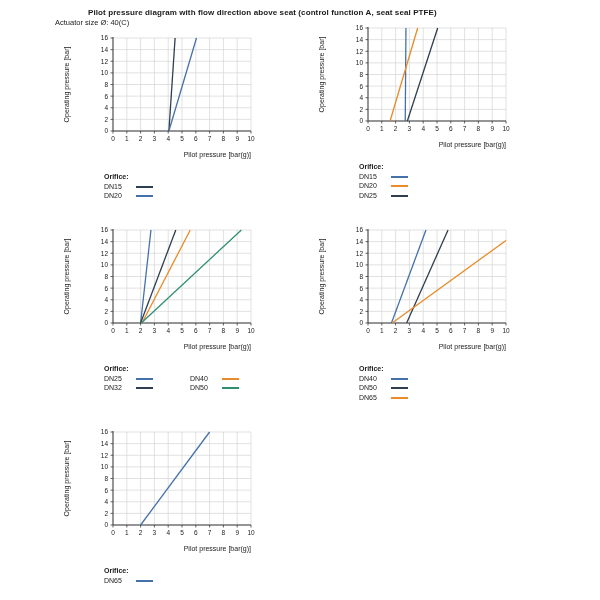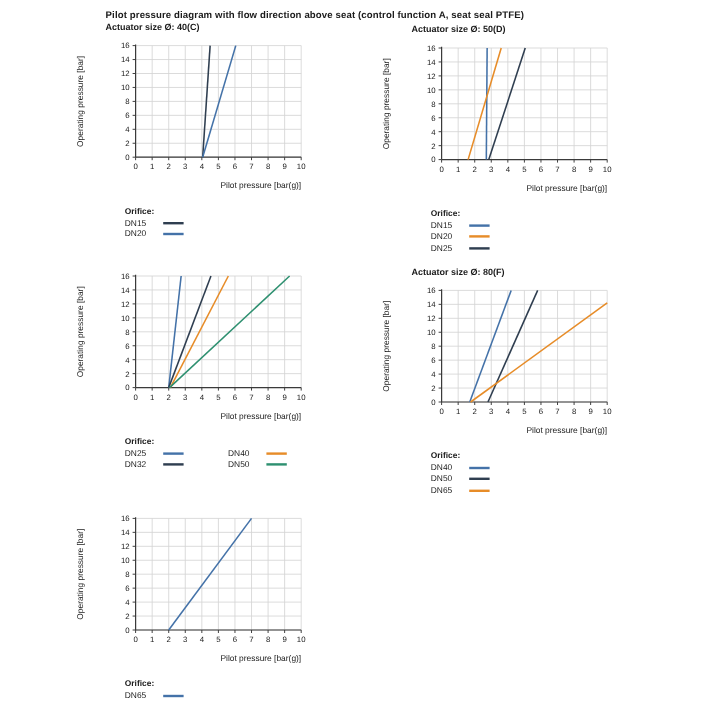--- a/index.html
+++ b/index.html
@@ -1,20 +1,20 @@
 <!DOCTYPE html>
 <html><head>
 <meta charset="utf-8">
 <style>
   html,body{margin:0;padding:0;background:#fff;}
   #page{position:relative;width:600px;height:600px;background:#ffffff;overflow:hidden;
         font-family:"Liberation Sans", sans-serif;color:#1a1a1a;}
   .main-title{position:absolute;left:88px;top:8px;font-size:8px;font-weight:bold;letter-spacing:.1px;}
   .chart-block{position:absolute;width:255px;height:190px;}
-  .chart-title{display:block;margin-left:33px;font-size:7.5px;font-weight:bold;height:12px;}
+  .chart-title{display:block;font-size:7.5px;font-weight:normal;height:12px;}
   .plot-svg{display:block;}
   .legend{margin-left:49px;margin-top:2px;font-size:7px;line-height:9.5px;}
   .legend-title{font-weight:bold;}
   .legend-col{display:inline-block;vertical-align:top;width:86px;}
   .legend-row{white-space:nowrap;height:9.5px;}
   .legend-name{display:inline-block;width:26px;}
   .legend-swatch{display:inline-block;width:17px;height:2px;margin-left:6px;vertical-align:middle;}
 </style>
 </head>
 <body>
@@ -106,21 +106,20 @@
           </g>
         </svg>
       </div>
     <div class="legend">
       <div class="legend-title">Orifice:</div>
       <div class="legend-rows"><div class="legend-col"><div class="legend-row"><span class="legend-name">DN15</span><span class="legend-swatch" style="background: rgb(47, 62, 80);"></span></div><div class="legend-row"><span class="legend-name">DN20</span><span class="legend-swatch" style="background: rgb(68, 114, 168);"></span></div></div></div>
     </div>
   </div>
 
   <div class="chart-block" style="left:310px;top:20px;">
-    <span class="chart-title">Actuator size Ø: 50(D)</span>
     <div class="plot-host">
         <svg width="250" height="140" viewBox="0 0 250 140" class="plot-svg">
           <g stroke="#D4D4D4" stroke-width="0.7">
             <line x1="58" y1="8" x2="58" y2="101"></line>
             <line x1="71.8" y1="8" x2="71.8" y2="101"></line>
             <line x1="85.6" y1="8" x2="85.6" y2="101"></line>
             <line x1="99.4" y1="8" x2="99.4" y2="101"></line>
             <line x1="113.2" y1="8" x2="113.2" y2="101"></line>
             <line x1="127" y1="8" x2="127" y2="101"></line>
             <line x1="140.8" y1="8" x2="140.8" y2="101"></line>
@@ -288,21 +287,20 @@
           </g>
         </svg>
       </div>
     <div class="legend">
       <div class="legend-title">Orifice:</div>
       <div class="legend-rows"><div class="legend-col"><div class="legend-row"><span class="legend-name">DN25</span><span class="legend-swatch" style="background: rgb(68, 114, 168);"></span></div><div class="legend-row"><span class="legend-name">DN32</span><span class="legend-swatch" style="background: rgb(47, 62, 80);"></span></div></div><div class="legend-col"><div class="legend-row"><span class="legend-name">DN40</span><span class="legend-swatch" style="background: rgb(231, 140, 40);"></span></div><div class="legend-row"><span class="legend-name">DN50</span><span class="legend-swatch" style="background: rgb(46, 144, 112);"></span></div></div></div>
     </div>
   </div>
 
   <div class="chart-block" style="left:310px;top:222px;">
-    <span class="chart-title">Actuator size Ø: 80(F)</span>
     <div class="plot-host">
         <svg width="250" height="140" viewBox="0 0 250 140" class="plot-svg">
           <g stroke="#D4D4D4" stroke-width="0.7">
             <line x1="58" y1="8" x2="58" y2="101"></line>
             <line x1="71.8" y1="8" x2="71.8" y2="101"></line>
             <line x1="85.6" y1="8" x2="85.6" y2="101"></line>
             <line x1="99.4" y1="8" x2="99.4" y2="101"></line>
             <line x1="113.2" y1="8" x2="113.2" y2="101"></line>
             <line x1="127" y1="8" x2="127" y2="101"></line>
             <line x1="140.8" y1="8" x2="140.8" y2="101"></line>

